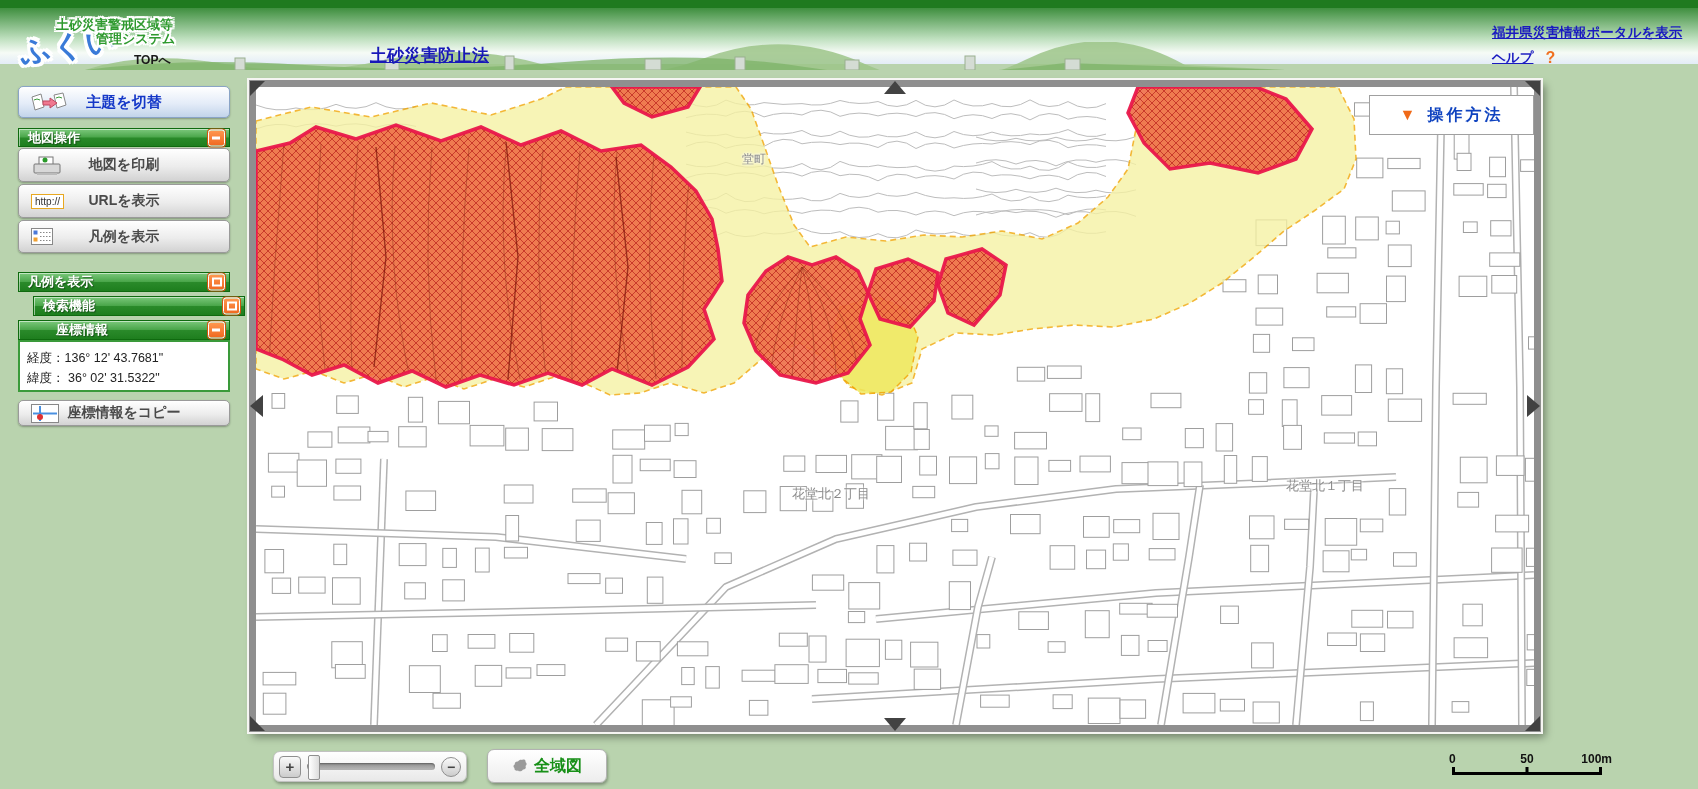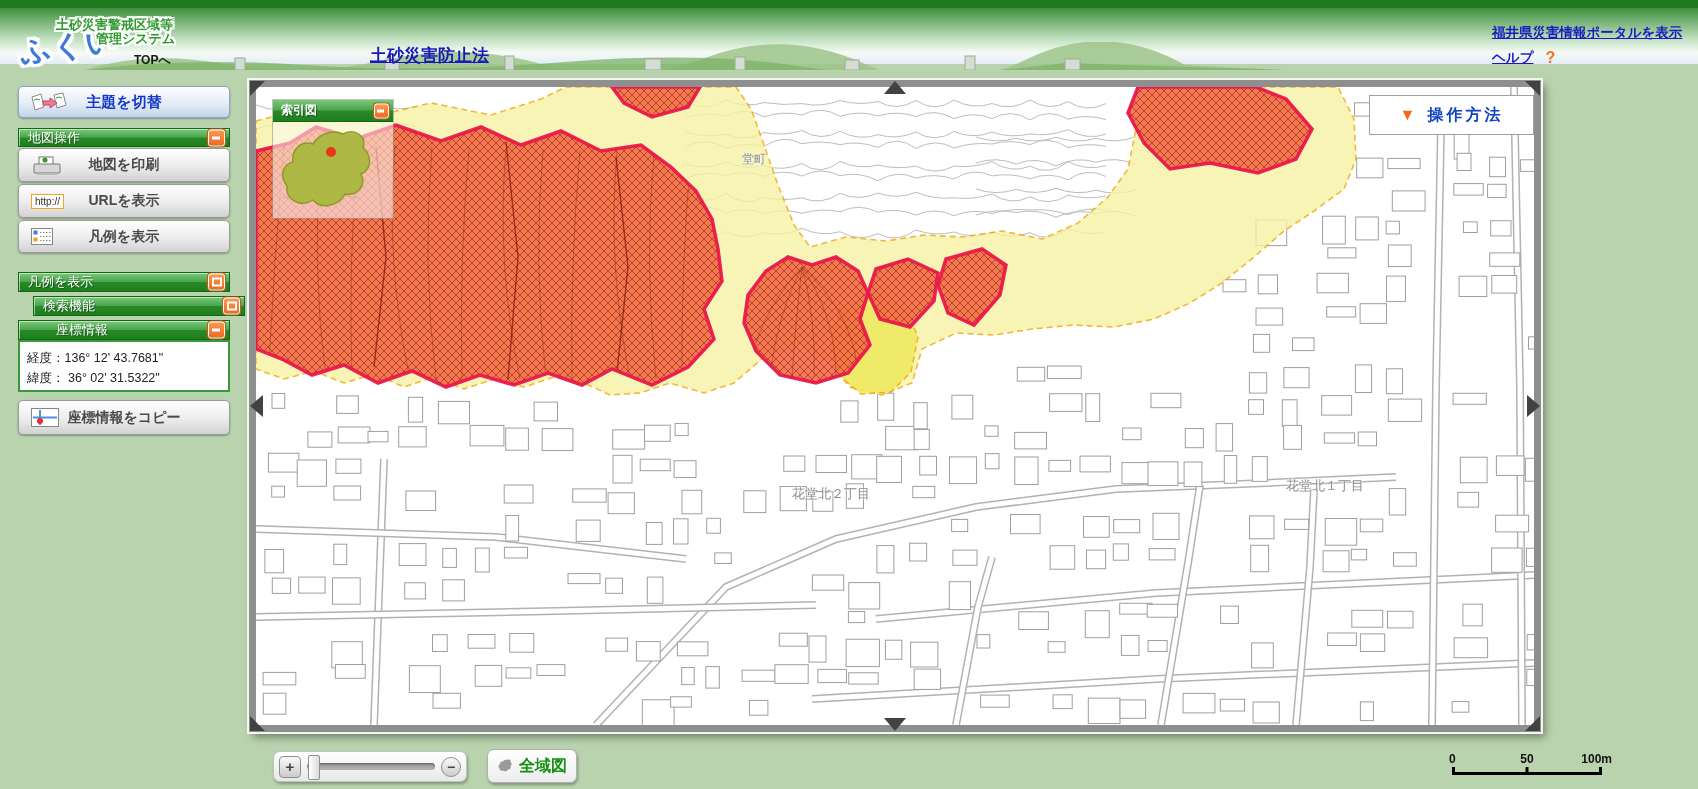--- a/index.html
+++ b/index.html
@@ -28,36 +28,36 @@
   .gbtn{position:absolute;left:0;width:212px;display:flex;align-items:center;box-sizing:border-box;
         background:linear-gradient(#ffffff,#ececec 55%,#d2d2d2);border:1px solid #9a9a9a;border-radius:5px;
         box-shadow:0 1px 2px rgba(0,0,0,.3), inset 0 1px 0 #fff;cursor:pointer;padding:0;font-family:inherit;}
   .gbtn .lbl{flex:1;text-align:center;font-size:14px;font-weight:bold;color:#4a4a4a;}
   .gbtn .ico{position:absolute;left:12px;display:flex;align-items:center;}
   .theme{top:0;height:32px;background:linear-gradient(#ffffff,#e4ecf8 55%,#c2d4ea);border:1px solid #8aa4c6;}
   .theme .lbl{color:#1538c8;font-size:15px;}
   .ghdr{position:absolute;left:0;width:212px;box-sizing:border-box;display:flex;align-items:center;
         background:linear-gradient(#7cc87c,#4aa64a 48%,#2a8a2a 52%,#1e7e1e);border:1px solid #0f6a0f;
         box-shadow:inset 1px 1px 0 rgba(255,255,255,.55);}
-  .ghdr .t{padding-left:9px;font-size:13px;font-weight:normal;color:#fff;text-shadow:1px 1px 1px rgba(0,0,0,.4);}
+  .ghdr .t{padding-left:9px;font-size:13px;font-weight:bold;color:#fff;text-shadow:1px 1px 1px rgba(0,0,0,.4);}
   .obtn{position:absolute;right:4px;top:50%;transform:translateY(-50%);width:15px;height:15px;border-radius:3px;
         background:linear-gradient(#ff9850,#f06820);border:1px solid #fff;box-shadow:0 0 0 1px #cf5510;cursor:pointer;}
   .obtn.minus::after{content:'';position:absolute;left:3px;top:6px;width:8px;height:3px;background:#fff;}
   .obtn.box::after{content:'';position:absolute;left:3px;top:3px;width:6px;height:5px;border:2px solid #fff;}
   .hdr-ops{top:42px;height:19px;}
   .btn-print{top:62px;height:34px;}
   .btn-url{top:98px;height:34px;}
   .btn-legend{top:134px;height:33px;}
   .hdr-layers{top:186px;height:20px;}
   .hdr-search{top:210px;height:20px;margin-left:15px;}
   .hdr-coords{top:234px;height:20px;padding-left:28px;}
   .coords-box{position:absolute;left:0;top:254px;width:212px;height:52px;box-sizing:border-box;background:#fff;
         border:2px solid #3a9a3a;padding:6px 0 0 7px;}
   .coords-box div{font-size:12.5px;color:#222;line-height:20px;white-space:nowrap;}
-  .btn-copy{top:314px;height:35px;}
+  .btn-copy{top:314px;height:26px;}
   .url-ico{box-sizing:border-box;background:#fff;border:1px solid #e8a820;font-size:10px;font-weight:normal;color:#333;padding:1px 3px;}
   
   .map-frame{position:absolute;left:249px;top:80px;width:1278px;height:638px;border:7px solid #8f8f8f;
         outline:2px solid #f5f5f2;box-shadow:4px 5px 8px rgba(0,0,0,.4);background:#fff;}
   .map-content{position:relative;width:1278px;height:638px;overflow:hidden;background:#fff;}
   .map-content svg{position:absolute;left:0;top:0;}
   .cont{fill:none;stroke:#bdbdbd;stroke-width:1;}
   .yz{fill:#f6f2a2;opacity:.78;stroke:#f0a400;stroke-width:1.6;stroke-dasharray:6 4;}
   .yz2{fill:#efe95e;opacity:.85;stroke:#f0a400;stroke-width:1.4;stroke-dasharray:6 4;}
   .rbase{fill:#ee6a42;opacity:.88;}
@@ -96,21 +96,21 @@
   .zplus{width:22px;height:22px;border-radius:4px;background:linear-gradient(#fafafa,#cccccc);border:1px solid #8f8f8f;
         font-size:15px;font-weight:bold;color:#444;line-height:1;cursor:pointer;display:flex;align-items:center;justify-content:center;padding:0;font-family:inherit;}
   .ztrack{flex:1;height:7px;background:linear-gradient(#8f8f8f,#b8b8b8);border-radius:4px;position:relative;
         box-shadow:inset 0 1px 2px rgba(0,0,0,.35);cursor:pointer;}
   .zhandle{position:absolute;left:1px;top:-8px;width:10px;height:23px;background:linear-gradient(90deg,#ffffff,#dcdcdc);
         border:1px solid #8f8f8f;border-radius:2px;cursor:pointer;}
   .zminus{width:20px;height:20px;border-radius:50%;background:linear-gradient(#fafafa,#cccccc);border:1px solid #8f8f8f;
         font-size:14px;font-weight:bold;color:#444;line-height:1;cursor:pointer;display:flex;align-items:center;justify-content:center;padding:0;font-family:inherit;}
   .overview{position:absolute;left:487px;top:749px;height:34px;background:linear-gradient(#ffffff,#ededed);
         border:1px solid #b2b2b2;border-radius:7px;box-shadow:1px 2px 3px rgba(0,0,0,.3);
-        display:flex;align-items:center;gap:5px;padding:0 9px;cursor:pointer;font-family:inherit;}
+        display:flex;align-items:center;gap:5px;padding:0 24px;cursor:pointer;font-family:inherit;}
   .overview .lbl{color:#189018;font-weight:bold;font-size:16px;}
   
   .scalebar{position:absolute;left:1452px;top:752px;width:150px;}
   .sb-labels{position:relative;height:15px;font-size:12px;font-weight:bold;color:#111;}
   .sb-0{position:absolute;left:-3px;top:0;}
   .sb-50{position:absolute;left:50%;transform:translateX(-50%);top:0;}
   .sb-100{position:absolute;right:-10px;top:0;}
   .sb-bar{position:relative;height:8px;border-left:3px solid #000;border-right:3px solid #000;}
   .sb-line{position:absolute;left:0;right:0;bottom:0;height:3px;background:#000;}
   .sb-mid{position:absolute;left:50%;bottom:0;width:3px;height:8px;background:#000;transform:translateX(-50%);}
@@ -574,34 +574,20 @@
               <use href="#r6" class="rhatch"></use>
               <use href="#r6" class="rline"></use>
             </g>
         </g>
       </svg>
 
       <div class="place-label" style="left:486px;top:64px;font-size:12px;">堂町</div>
       <div class="place-label" style="left:536px;top:398px;">花堂北２丁目</div>
       <div class="place-label" style="left:1030px;top:390px;">花堂北１丁目</div>
 
-      <div class="index-panel">
-        <div class="ip-hdr">
-          <span class="t">索引図</span>
-          <span class="obtn minus"></span>
-        </div>
-        <div class="ip-body">
-          <svg width="118" height="96" viewBox="0 0 118 96">
-            <rect x="0" y="52" width="118" height="44" fill="#f2c0c0" opacity=".35"></rect>
-            <path d="M20,60 q25,-8 50,2 M10,76 q35,-10 75,0" stroke="#d09090" fill="none" opacity=".5"></path>
-            <path d="M70,12 C82,6 94,14 90,26 C100,34 98,48 88,52 C94,64 84,74 72,72 C66,84 48,88 40,78 C28,86 12,78 14,64 C6,54 10,42 20,40 C18,28 28,18 40,22 C48,10 60,8 70,12 Z" fill="#a8b83c" stroke="#88981c" stroke-width="1.5" opacity=".92"></path>
-            <circle cx="58" cy="30" r="5" fill="#e83818"></circle>
-          </svg>
-        </div>
-      </div>
 
       <div class="help-box">
         <span class="tri">▼</span>
         <span class="hl">操作方法</span>
       </div>
     </div>
 
     <div class="pan pan-up"></div>
     <div class="pan pan-down"></div>
     <div class="pan pan-left"></div>

